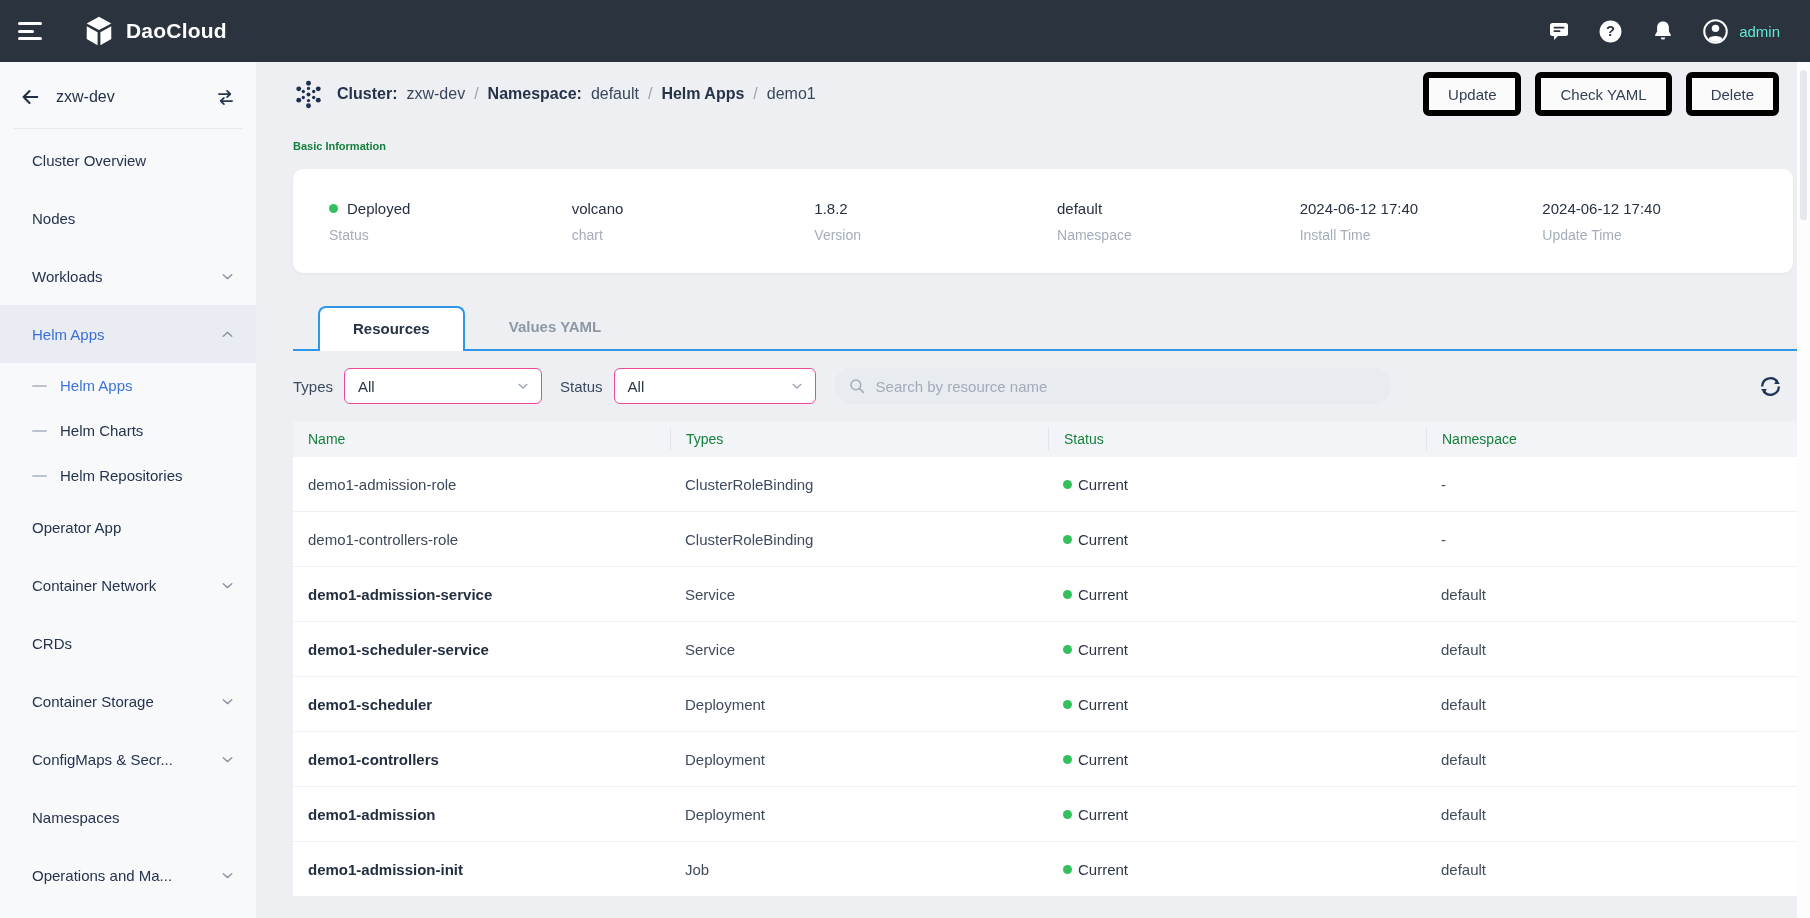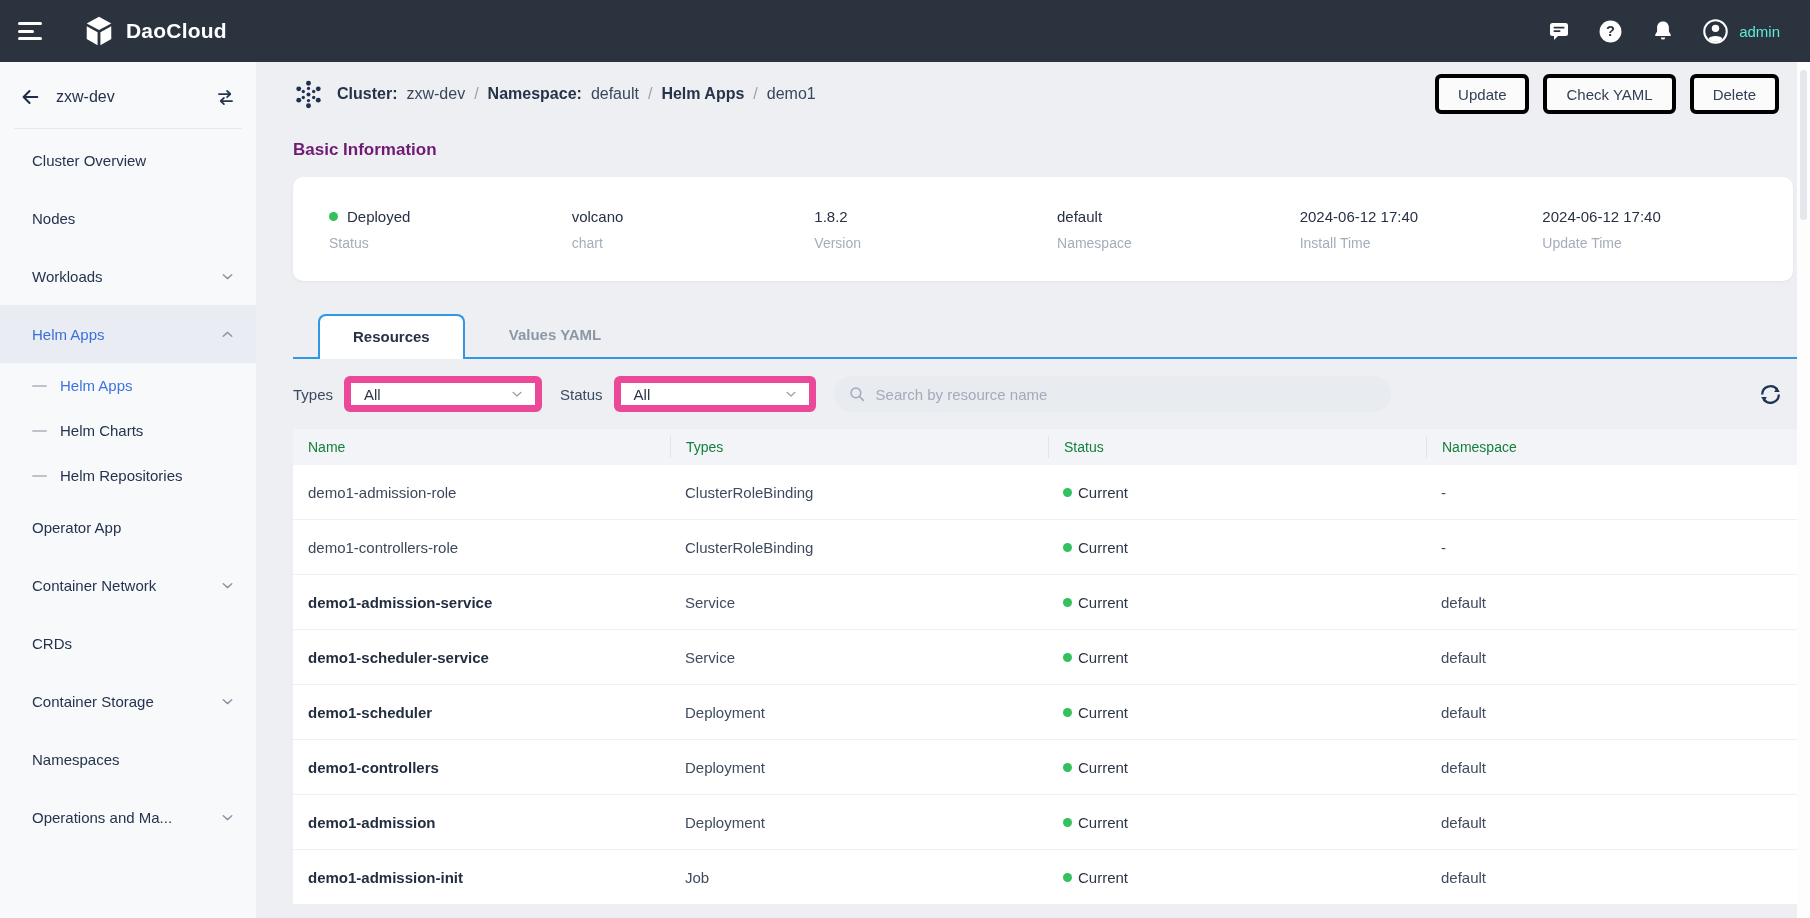--- a/index.html
+++ b/index.html
@@ -41,37 +41,37 @@
   .side-item.sub.active-sub { color:#3e73dc; }
   
   .main { flex:1; padding:0 13px 0 37px; overflow:hidden; }
   .crumb-row { height:64px; display:flex; align-items:center; }
   .crumb-row .cluster-icon { margin-right:13px; display:flex; }
   .crumb { display:flex; align-items:center; font-size:16px; flex-wrap:nowrap; }
   .crumb .part { color:#3a475c; margin-right:9px; white-space:nowrap; }
   .crumb .part.bold { font-weight:bold; color:#273349; }
   .crumb .sep { color:#9aa3b0; margin-right:9px; font-weight:normal; }
   .actions { margin-left:auto; display:flex; gap:14px; margin-right:18px; }
-  .btn { height:37px; padding:16px 19px; background:#fbfbfc; border:4px solid #000000; border-radius:6px; font-size:15px; color:#323f54; display:flex; align-items:center; cursor:pointer; font-family:inherit; }
-  .section-title { margin-top:14px; font-weight:bold; font-size:17px; color:#701a75; }
+  .btn { height:37px; padding:16px 19px; background:#fbfbfc; border:6px solid #000000; border-radius:6px; font-size:15px; color:#323f54; display:flex; align-items:center; cursor:pointer; font-family:inherit; }
+  .section-title { margin-top:14px; font-weight:bold; font-size:11px; color:#15803d; }
   
   .info-card { margin-top:17px; margin-right:4px; background:#fff; border-radius:10px; height:104px; display:flex; align-items:center; padding:0 8px 0 36px; box-shadow:0 1px 3px rgba(30,40,60,.05); }
   .info-field { flex:1; min-width:0; }
   .info-field .val { display:flex; align-items:center; gap:9px; font-size:15px; color:#273143; white-space:nowrap; }
   .info-field .lab { margin-top:10px; font-size:14px; color:#a5adba; }
   .dot { width:9px; height:9px; border-radius:50%; background:#32c15c; flex:none; }
   
   .tabs { margin-top:33px; display:flex; align-items:flex-end; border-bottom:2px solid #2e97e6; height:45px; }
   .tab { display:flex; align-items:center; font-size:15px; cursor:pointer; }
   .tab.active { height:45px; margin-left:25px; padding:0 33px; background:#fff; border:2px solid #2e97e6; border-bottom:none; border-radius:8px 8px 0 0; font-weight:bold; color:#273246; margin-bottom:-2px; padding-bottom:2px; }
   .tab.inactive { height:45px; padding:0 44px; color:#8d97a5; font-weight:bold; }
   
   .filter-row { height:70px; display:flex; align-items:center; }
   .flabel { font-size:15px; color:#3b4a61; margin-right:11px; white-space:nowrap; }
-  .select { width:198px; height:36px; background:#fff; border:7px solid #ec4899; border-radius:6px; display:flex; align-items:center; padding:0 10px 0 13px; font-size:15px; color:#2b3547; cursor:pointer; }
+  .select { width:198px; height:36px; background:#fff; border:1px solid #ec4899; border-radius:6px; display:flex; align-items:center; padding:0 10px 0 13px; font-size:15px; color:#2b3547; cursor:pointer; }
   .select .chev { margin-left:auto; display:flex; }
   .select.status { width:202px; }
   .gap18 { width:18px; flex:none; }
   .search-box { margin-left:18px; width:557px; height:36px; background:#e8ebf0; border-radius:18px; display:flex; align-items:center; padding:0 14px; }
   .search-box svg { flex:none; margin-right:8px; }
   .search-box input { border:none; outline:none; background:transparent; font-size:15px; color:#3a475c; width:100%; font-family:inherit; }
   .search-box input::placeholder { color:#a3abb8; }
   .refresh-btn { margin-left:auto; margin-right:14px; cursor:pointer; display:flex; }
   
   .table { margin-top:0; }
@@ -198,20 +198,28 @@
             <svg viewBox="0 0 24 24" width="17" height="17">
               <path d="M6 9.5 L12 15 L18 9.5" fill="none" stroke="#8b95a3" stroke-width="2" stroke-linecap="round" stroke-linejoin="round"></path>
             </svg>
           </span>
         </div>
         <div class="side-item">
           <span class="lbl">CRDs</span>
         </div>
         <div class="side-item">
           <span class="lbl">Container Storage</span>
+          <span class="chev">
+            <svg viewBox="0 0 24 24" width="17" height="17">
+              <path d="M6 9.5 L12 15 L18 9.5" fill="none" stroke="#8b95a3" stroke-width="2" stroke-linecap="round" stroke-linejoin="round"></path>
+            </svg>
+          </span>
+        </div>
+        <div class="side-item">
+          <span class="lbl">ConfigMaps &amp; Secr...</span>
           <span class="chev">
             <svg viewBox="0 0 24 24" width="17" height="17">
               <path d="M6 9.5 L12 15 L18 9.5" fill="none" stroke="#8b95a3" stroke-width="2" stroke-linecap="round" stroke-linejoin="round"></path>
             </svg>
           </span>
         </div>
         <div class="side-item">
           <span class="lbl">Namespaces</span>
         </div>
         <div class="side-item">

